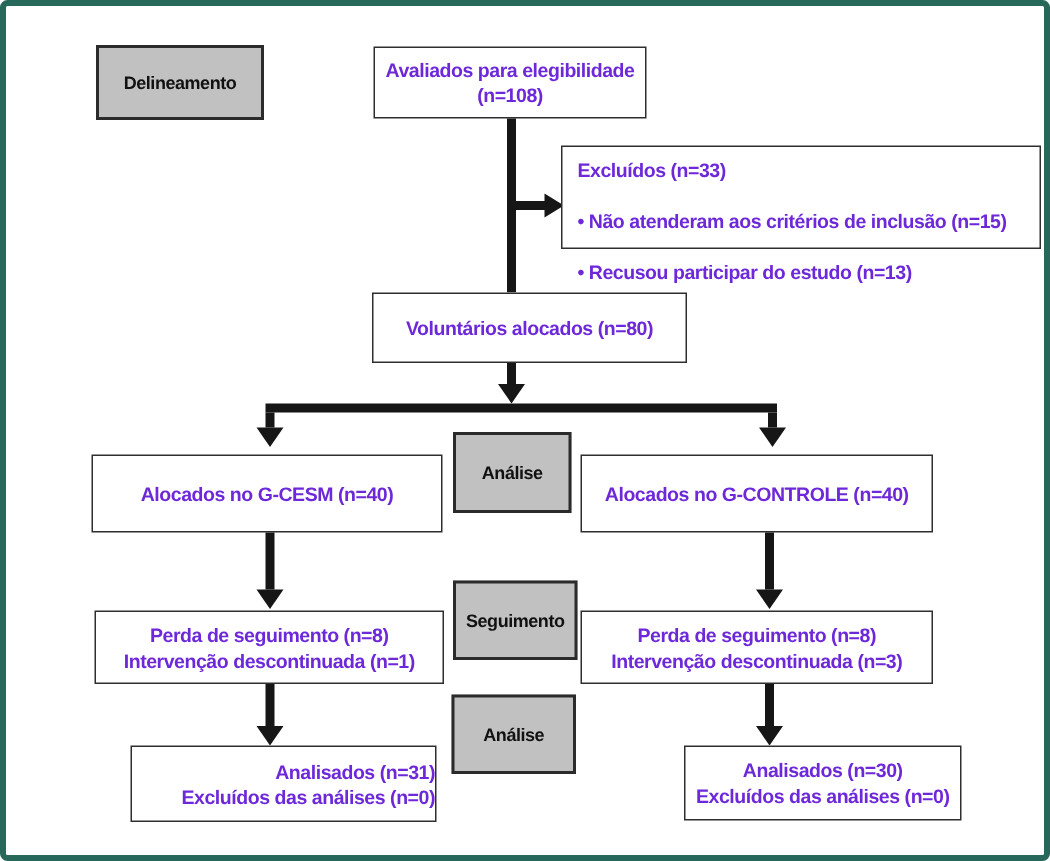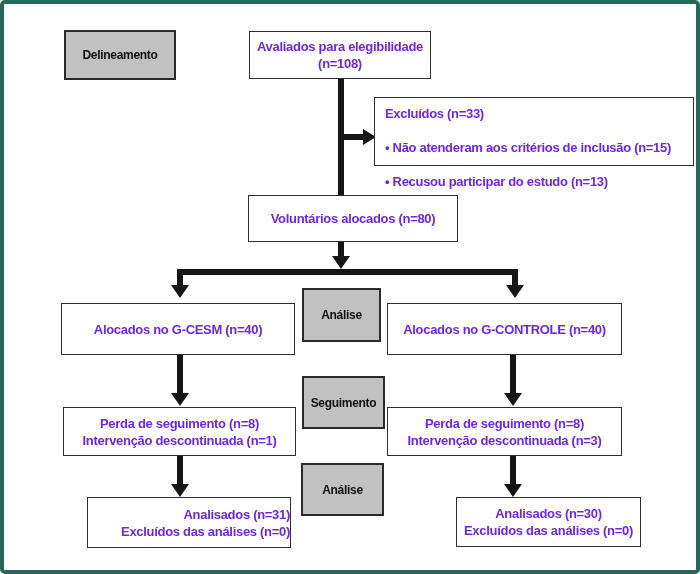--- a/index.html
+++ b/index.html
@@ -88,21 +88,21 @@
 <body>
 
 <div id="canvas">
 
   <div class="stage" style="left:60px; top:26px; width:112px; height:50px;">
     <span>Delineamento</span>
   </div>
   <div class="stage" style="left:298px; top:284px; width:79px; height:54px;">
     <span>Análise</span>
   </div>
-  <div class="stage" style="left:298px; top:372px; width:83px; height:53px;">
+  <div class="stage" style="left:298px; top:383px; width:83px; height:53px;">
     <span>Seguimento</span>
   </div>
   <div class="stage" style="left:297px; top:459px; width:83px; height:53px;">
     <span>Análise</span>
   </div>
 
   <div class="box" style="left:245px; top:27px; width:182px; height:48px;">
     <span>Avaliados para elegibilidade</span>
     <span>(n=108)</span>
   </div>

